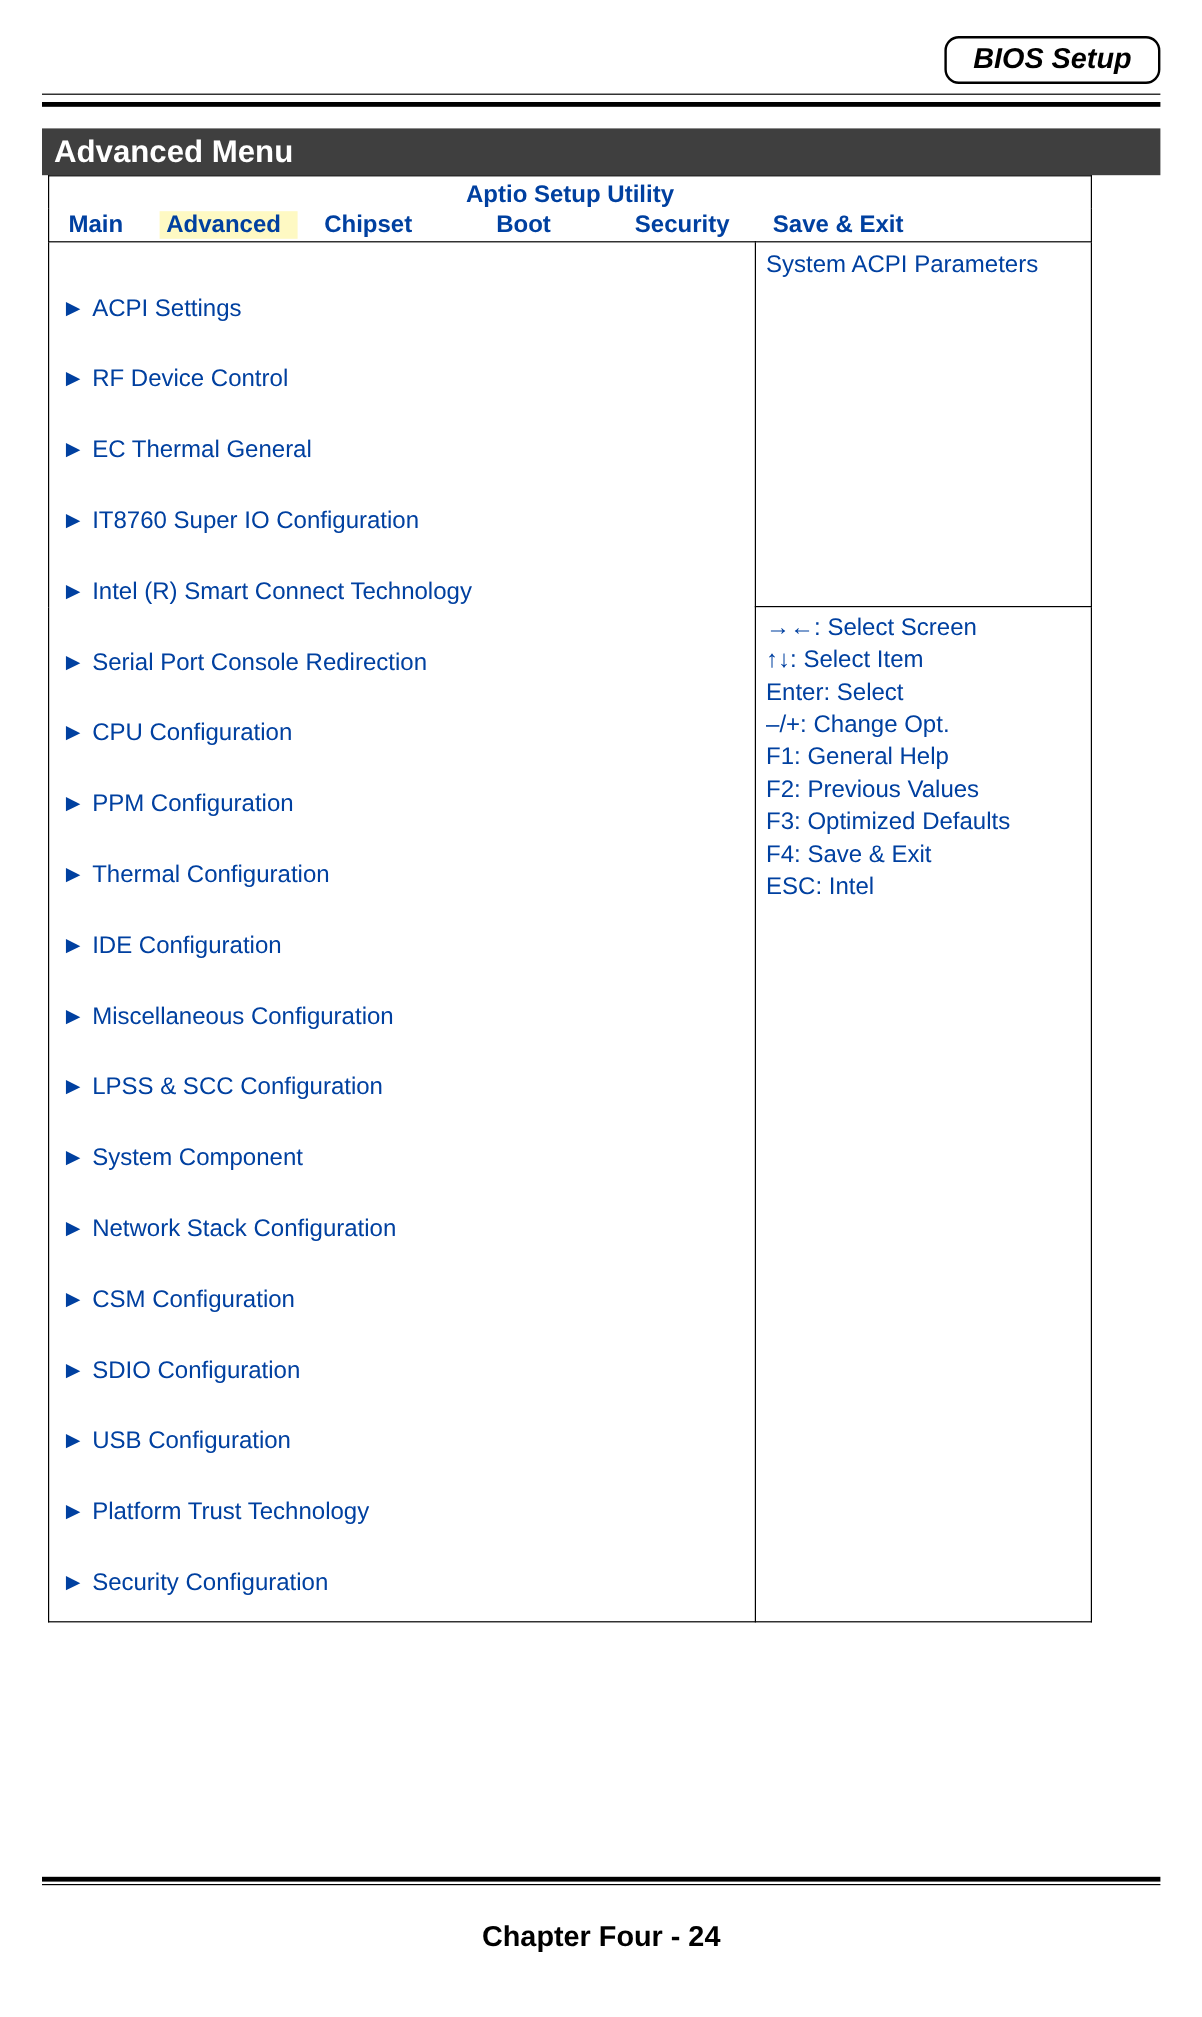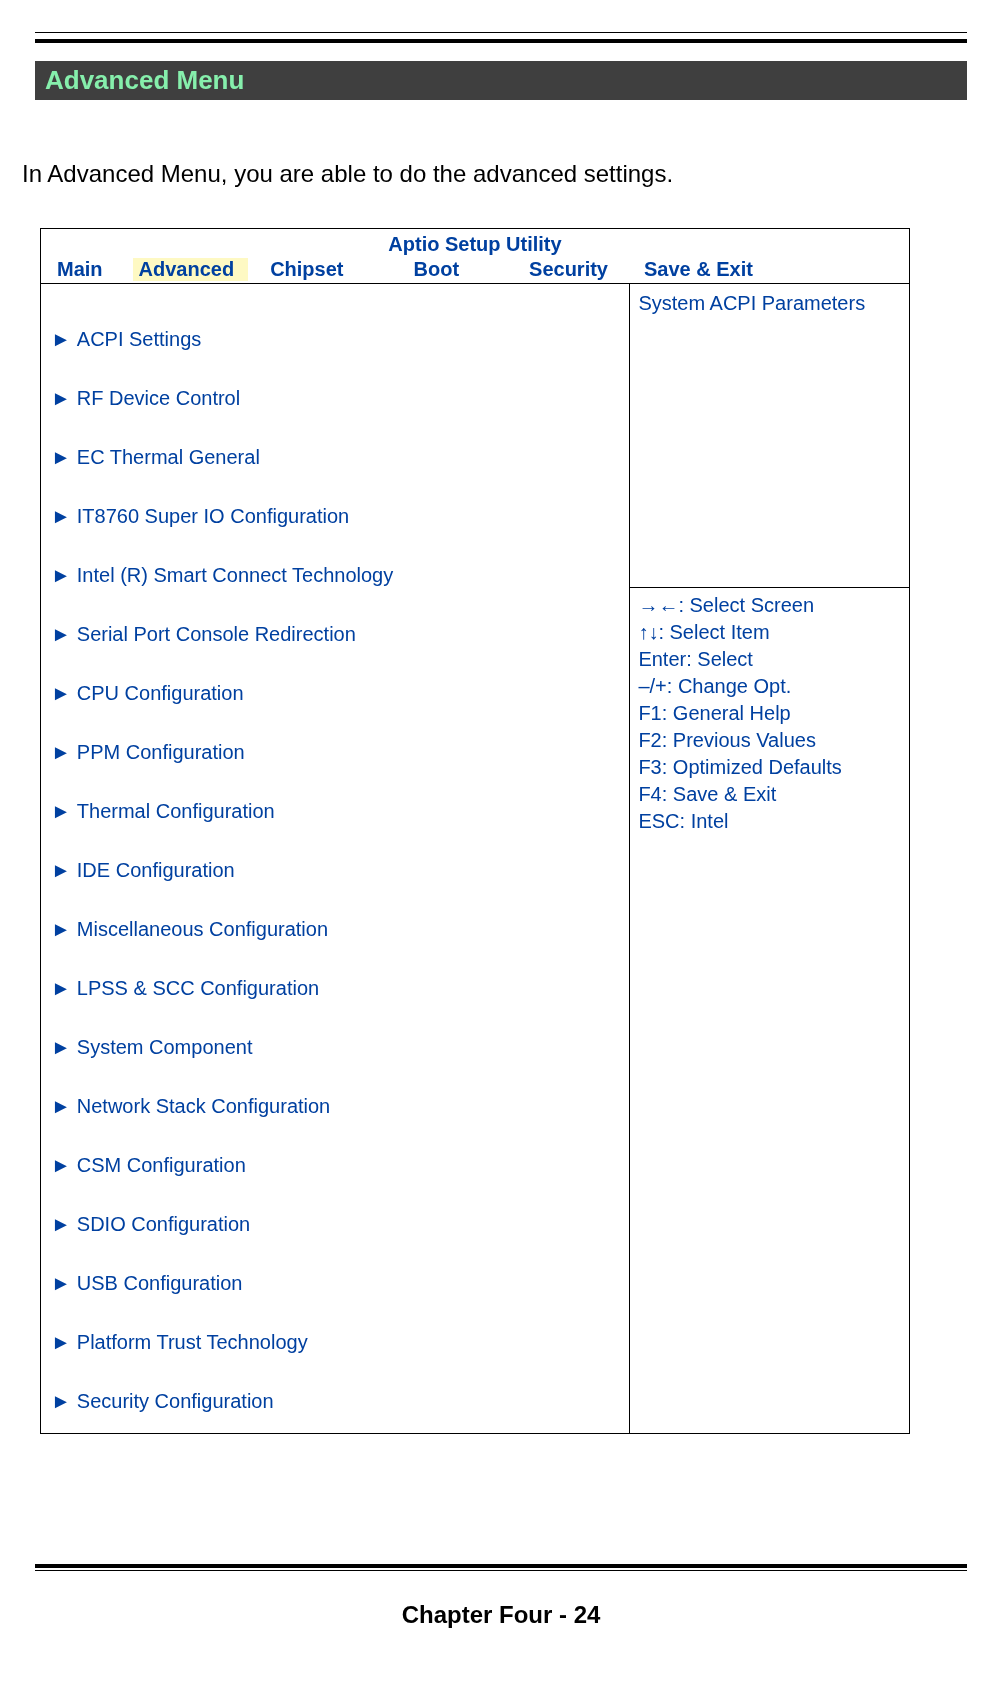--- a/index.html
+++ b/index.html
@@ -33,21 +33,21 @@
       border-top: 4px solid #000;
       margin: 6px 15px 0 15px;
     }
     .thin-rule {
       border: none;
       border-top: 1px solid #000;
       margin: 2px 15px 0 15px;
     }
     .section-bar {
       background: #3f3f3f;
-      color: #86efac;
+      color: #ffffff;
       font-weight: bold;
       font-size: 26px;
       padding: 4px 10px;
       margin: 18px 15px 0 15px;
     }
     .intro {
       font-size: 24px;
       margin: 60px 0 40px 0;
       padding: 0 2px;
     }
@@ -117,26 +117,29 @@
       position: absolute;
       bottom: 110px;
       left: 35px;
       right: 35px;
     }
   </style>
 </head>
 <body>
 
 <div class="page">
+  <div class="header-area">
+    <div class="header-badge">BIOS Setup</div>
+    <div class="clear"></div>
+  </div>
   <hr class="thin-rule">
   <hr class="thick-rule">
 
   <div class="section-bar"> Advanced Menu</div>
 
-  <p class="intro">In Advanced Menu, you are able to do the advanced settings.</p>
 
   <table class="bios-table">
     <tbody>
         <tr class="bios-title-row">
       <td colspan="2">Aptio Setup Utility</td>
     </tr>
     <tr class="tabs-row">
       <td colspan="2">
         <div class="tabs-inner">
           <span class="tab">Main</span>

